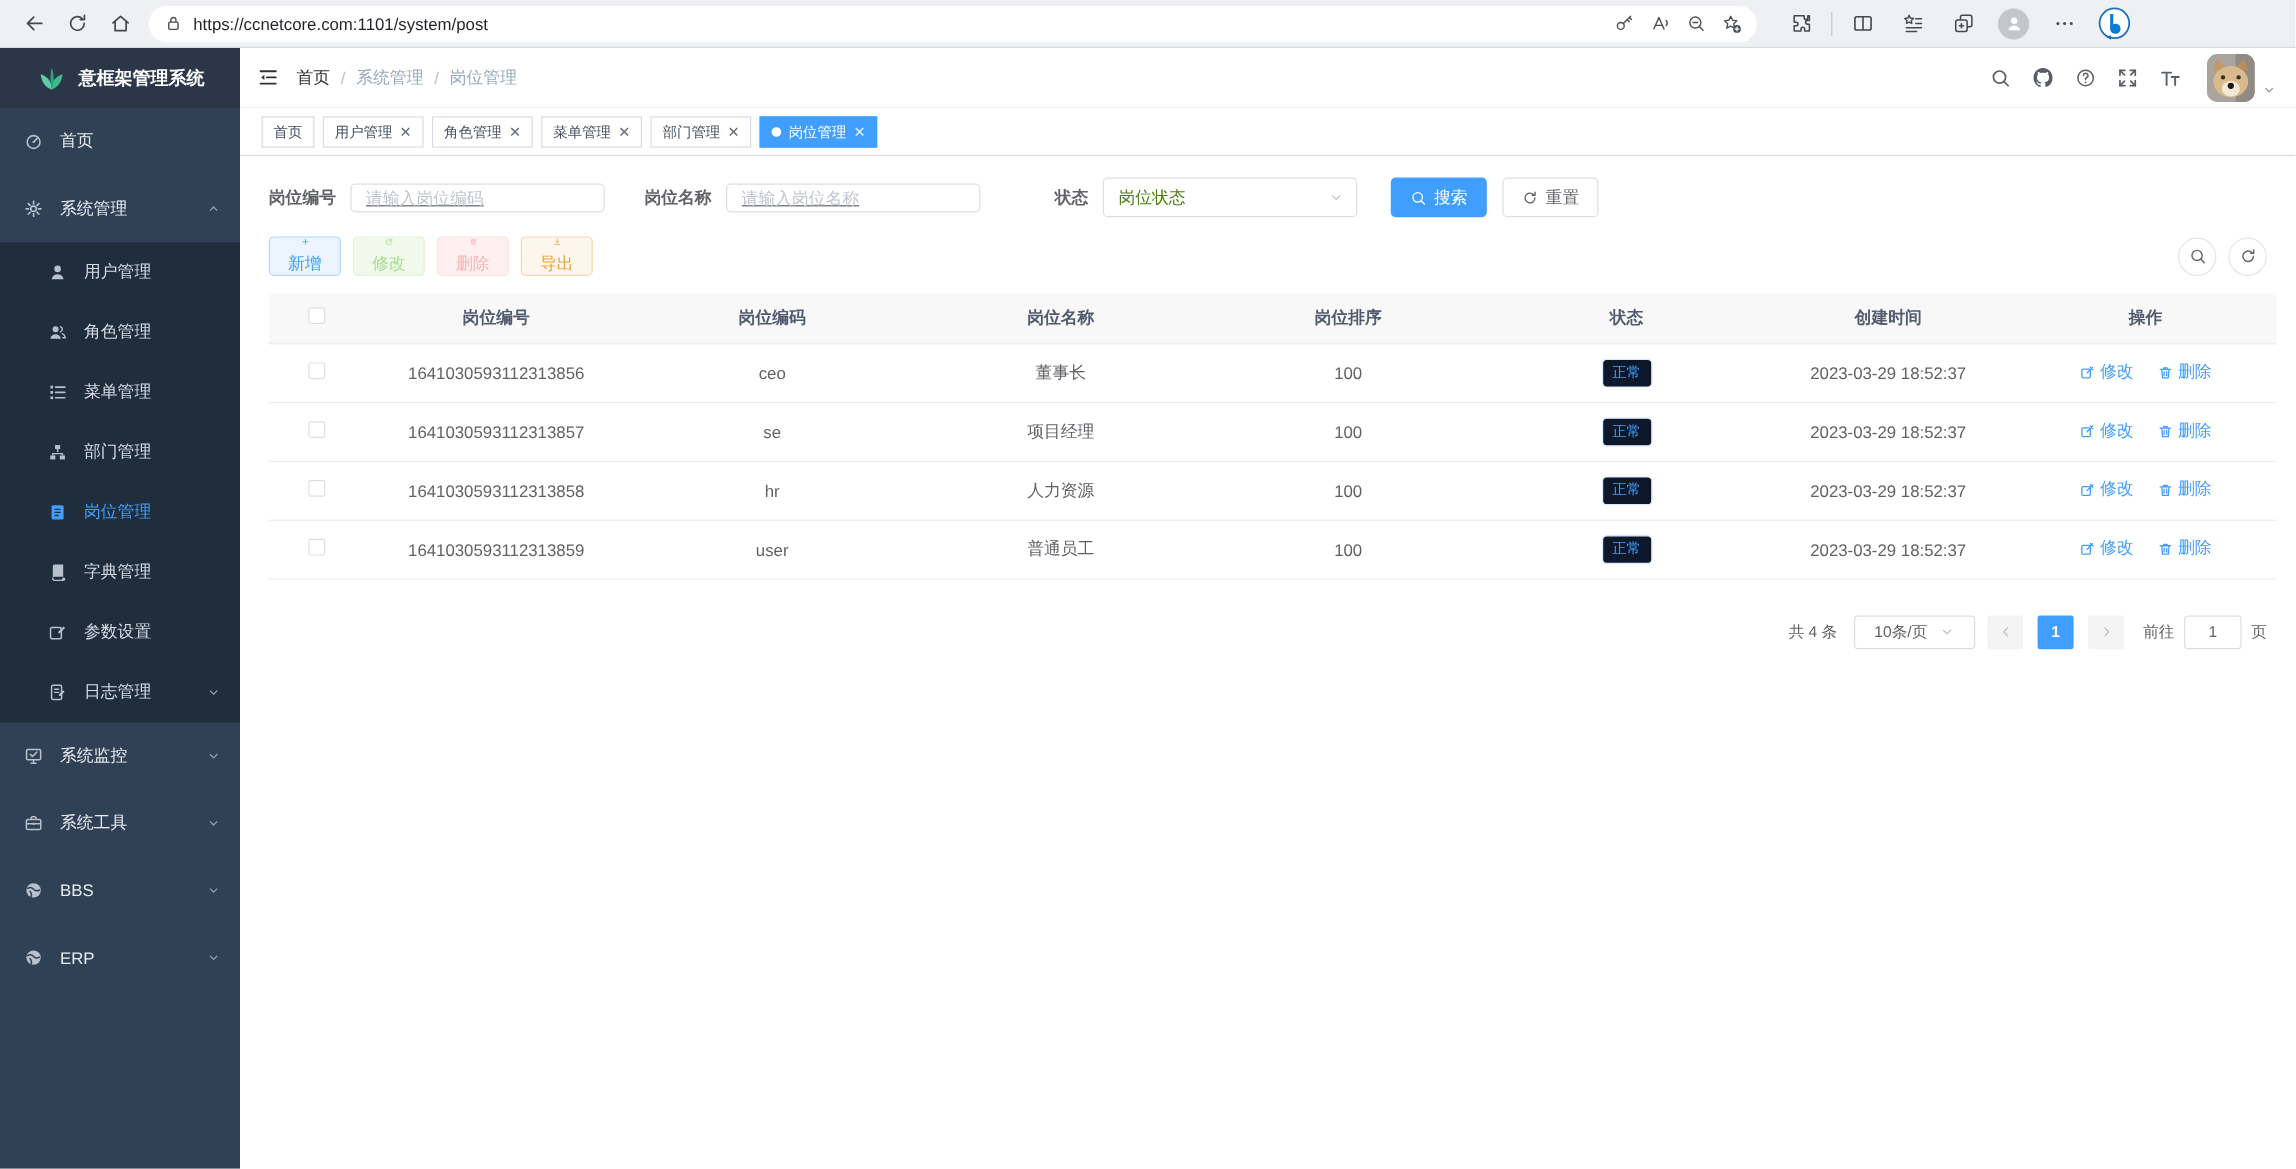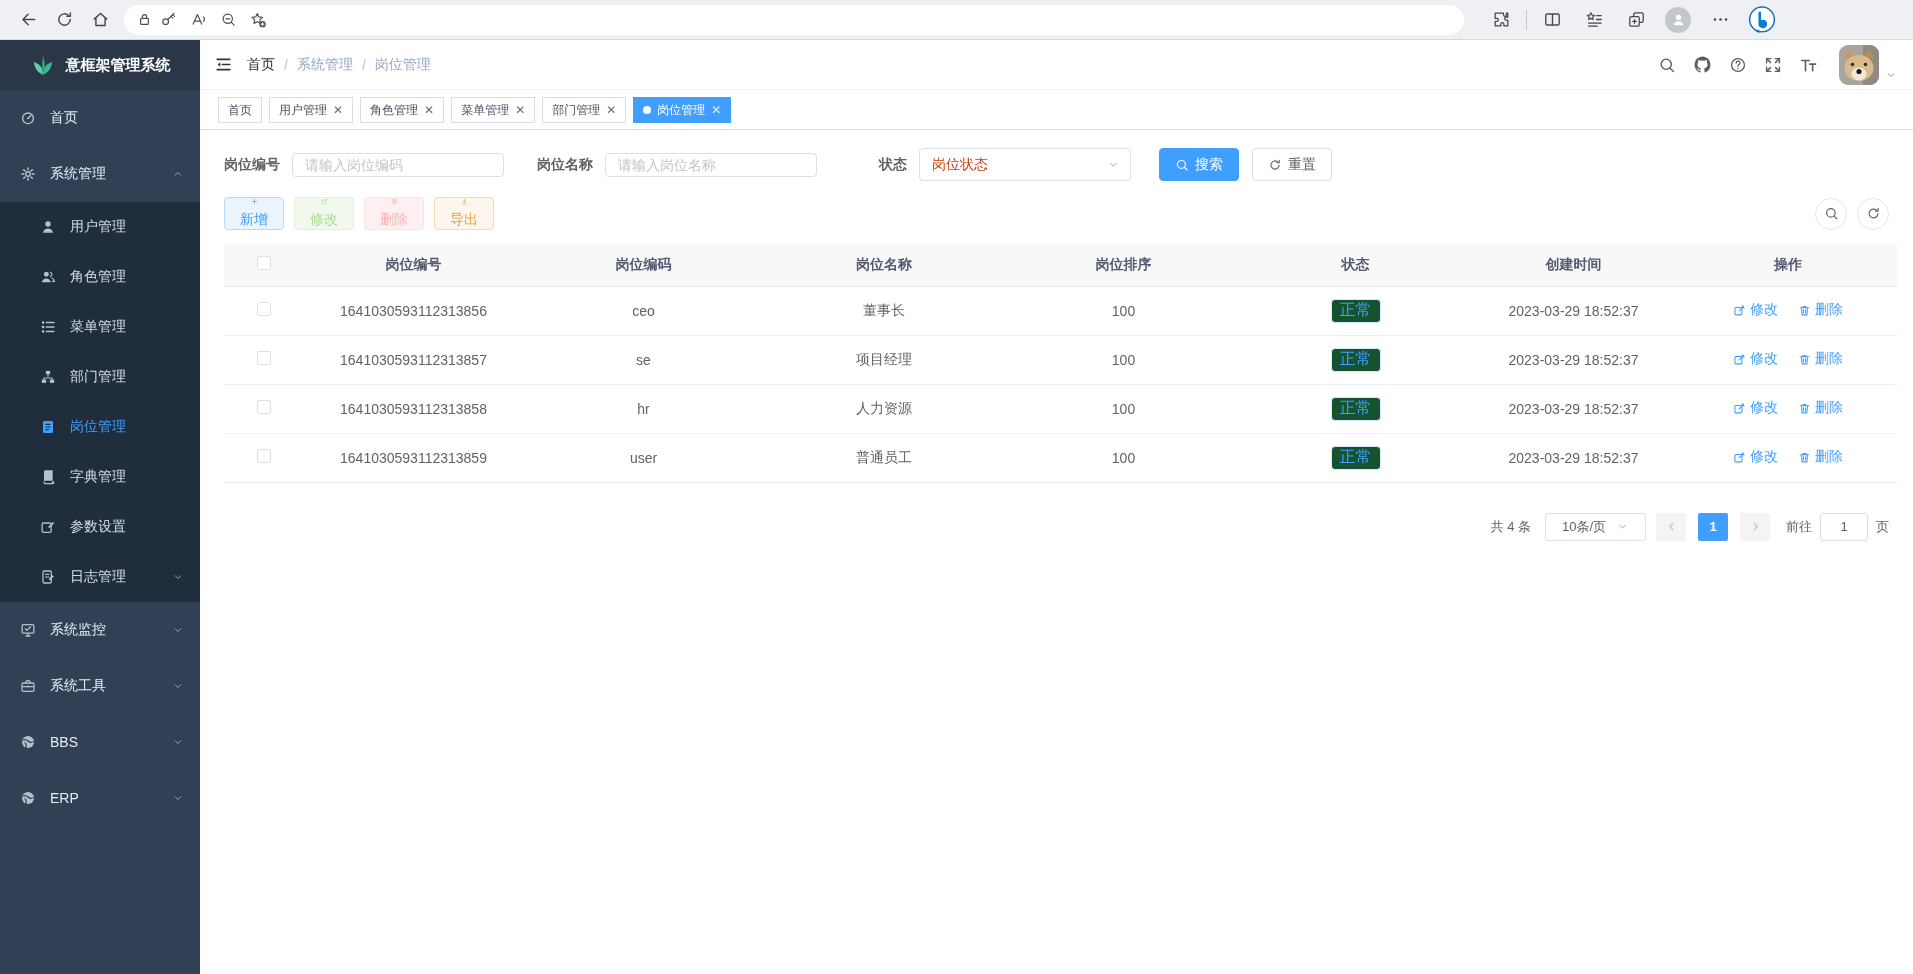--- a/index.html
+++ b/index.html
@@ -59,24 +59,24 @@
   .tab.active { background:#409eff; border-color:#409eff; color:#fff; }
   .tab.active .dot { display:inline-block; }
   .tab .tab-x { font-size:12px; line-height:1; color:inherit; opacity:.85; }
 
   .content { padding:18px 24px; flex:1 1 auto; }
 
   
   .filter-row { display:flex; align-items:center; margin-bottom:16px; font-size:14px; }
   .f-label { font-weight:bold; color:#606266; margin-right:12px; white-space:nowrap; }
   .f-input { width:212px; height:24px; border:1px solid #dcdfe6; border-radius:4px; padding:0 12px;
-    font-size:14px; color:#606266; outline:none; font-family:inherit; }
+    font-size:14px; color:#606266; outline:none; font-family:inherit;text-decoration:underline; }
   .f-input::placeholder { color:#c0c4cc; }
   .f-sel { width:212px; height:33px; border:1px solid #dcdfe6; border-radius:4px; padding:0 10px 0 12px;
-    display:flex; align-items:center; justify-content:space-between; color:#c2410c; cursor:pointer; }
+    display:flex; align-items:center; justify-content:space-between; color:#4d7c0f; cursor:pointer; }
   .f-sel .sel-arrow { color:#c0c4cc; }
   .gap32 { width:33px; } .gap60 { width:62px; } .gap28 { width:28px; }
   .btn { height:33px; border-radius:4px; padding:0 15px; font-size:14px; display:inline-flex;
     align-items:center; gap:6px; border:1px solid transparent; cursor:pointer; font-family:inherit; background:#fff; }
   .btn-primary { background:#409eff; border-color:#409eff; color:#fff; }
   .btn-plainwhite { border-color:#dcdfe6; color:#606266; }
 
   
   .toolbar { display:flex; align-items:center; margin-bottom:14px; }
   .btn-add { background:#ecf5ff; border-color:#b3d8ff; color:#409eff; }
@@ -89,22 +89,22 @@
     display:flex; align-items:center; justify-content:center; color:#606266; cursor:pointer; }
 
   
   table.grid { width:100%; border-collapse:collapse; table-layout:fixed; }
   .grid th { background:#f8f8f9; color:#515a6e; font-size:14px; font-weight:bold; height:42px;
     text-align:center; border-bottom:1px solid #e8eaec; }
   .grid td { height:49px; text-align:center; font-size:14px; color:#606266;
     border-bottom:1px solid #ebeef5; }
   .cb { width:14px; height:14px; border:1px solid #dcdfe6; border-radius:2px; background:#fff;
     display:inline-block; cursor:pointer; }
-  .tag-normal { display:inline-flex; align-items:center; height:24px; padding:0 8px; font-size:16px;
-    color:#409eff; background:#14532d; border:1px solid #d9ecff; border-radius:4px;font-family:Liberation Mono, monospace; }
+  .tag-normal { display:inline-flex; align-items:center; height:24px; padding:0 8px; font-size:12px;
+    color:#409eff; background:#0f172a; border:1px solid #d9ecff; border-radius:4px;font-family:Liberation Mono, monospace; }
   .op-link { color:#409eff; display:inline-flex; align-items:center; gap:4px; cursor:pointer; font-size:14px; }
   .op-link + .op-link { margin-left:16px; }
 
   
   .pagination { display:flex; align-items:center; justify-content:flex-end; gap:8px;
     margin-top:30px; font-size:13px; color:#606266; }
   .pg-total { margin-right:6px; }
   .pg-size { width:101px; height:28px; border:1px solid #dcdfe6; border-radius:3px; display:flex;
     align-items:center; justify-content:center; gap:10px; color:#606266; cursor:pointer; }
   .pg-size .sel-arrow { color:#c0c4cc; }
@@ -318,20 +318,21 @@
     </div>
   <div class="navbtn">
       <svg class="ic" width="19" height="19" viewBox="0 0 24 24">
         <use href="#i-home"></use>
       </svg>
     </div>
   <div class="omnibox">
     <svg class="ic" width="17" height="17" viewBox="0 0 24 24" color="#4d5156">
         <use href="#i-lock"></use>
       </svg>
+    <span class="url">https://ccnetcore.com:1101/system/post</span>
     <span class="omni-ic">
         <svg class="ic" width="17" height="17" viewBox="0 0 24 24">
           <use href="#i-key"></use>
         </svg>
       </span>
     <span class="omni-ic">
         <svg class="ic" width="17" height="17" viewBox="0 0 24 24">
           <use href="#i-readaloud"></use>
         </svg>
       </span>

